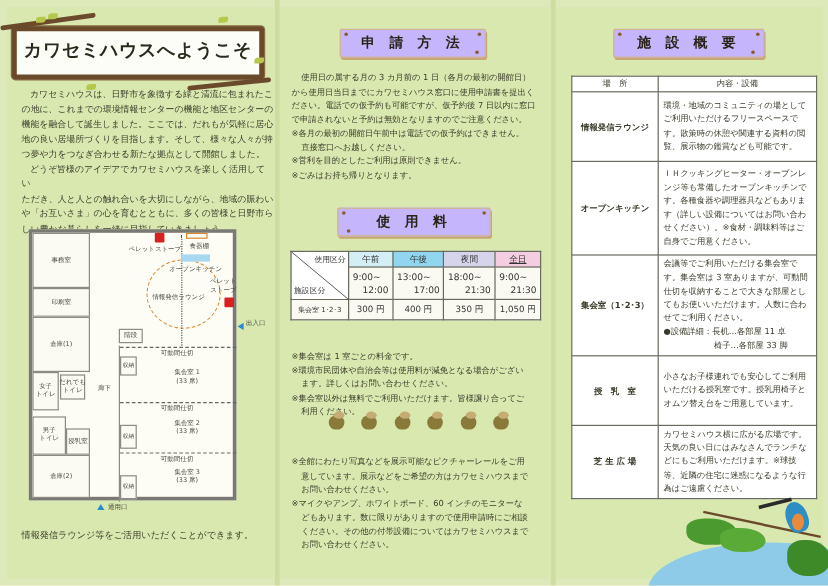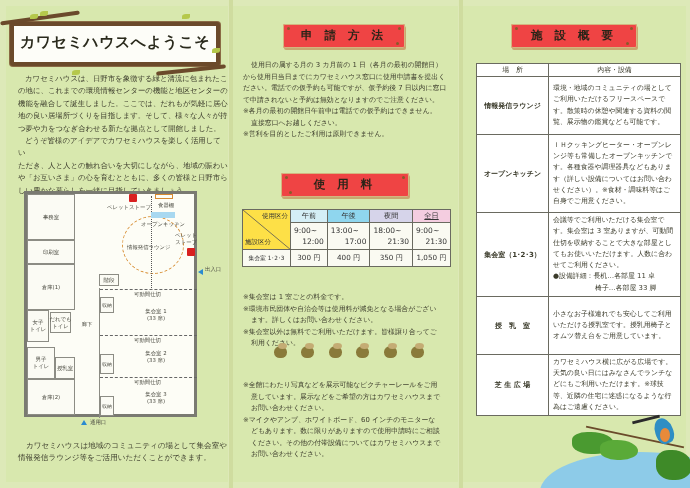--- a/index.html
+++ b/index.html
@@ -30,34 +30,34 @@
   .noborder { border: none; background: transparent; }
   .dash-h { position: absolute; height: 0; border-top: 1px dashed #666; }
   .dash-v { position: absolute; width: 0; border-left: 1px dotted #555; }
   .circle { position: absolute; border: 1.2px dashed #d89038; border-radius: 50%; }
   .stove { position: absolute; width: 8px; height: 8px; background: #d82020; border-radius: 1px; }
   .small-lbl { position: absolute; font-size: 5.4px; color: #4a4a40; white-space: nowrap; }
   .cupboard { position: absolute; border: 1px solid #d88a30; }
   .sink { position: absolute; background: #a8d8f0; }
 
   
-  .board { position: absolute; height: 24px; background: #ef4444; border-radius: 2px;
+  .board { position: absolute; height: 24px; background: #c4b5fd; border-radius: 2px;
     box-shadow: 1px 2px 0 #c8a870, inset 0 0 0 1px #d4b57f; }
   .board-text { position: absolute; left: 0; right: 0; top: 4px; text-align: center; font-weight: bold; font-size: 11.5px; color: #2a2418; letter-spacing: 4px; }
   .nail { position: absolute; width: 3px; height: 3px; background: #8a5a2a; border-radius: 50%; }
 
   
   table { border-collapse: collapse; }
   .fee { position: absolute; left: 242px; top: 209px; width: 209px; font-size: 7.2px; }
   .fee td { border: 1px solid #6a6a60; text-align: center; color: #333; background: #fafaf2; }
   .fee .h1 { background: #d4eef6; }
   .fee .h2 { background: #8fd6ee; }
   .fee .h3 { background: #d6d4ea; }
   .fee .h4 { background: #f4cde0; text-decoration: underline; }
-  .fee .diag { position: relative; width: 48px; height: 40px; background: #fde047; }
+  .fee .diag { position: relative; width: 48px; height: 40px; background: #ffffff; }
   .fee .diag .tl { position: absolute; right: 2px; top: 2px; font-size: 6.5px; }
   .fee .diag .bl { position: absolute; left: 2px; bottom: 2px; font-size: 6.5px; text-align: center; }
   .fee .diag svg { position: absolute; left: 0; top: 0; }
   .fee .time { text-align: left; padding: 2px 3px; line-height: 11px; font-size: 7.5px; }
   .fee .time span { display: block; }
   .fee .time .t2 { text-align: right; }
 
   .notes { position: absolute; font-size: 6.9px; line-height: 11.5px; color: #3c3c2c; }
   .notes .n { padding-left: 8px; text-indent: -8px; }
 
@@ -166,38 +166,38 @@
     <div class="small-lbl" style="left:148px;top:38px;white-space:pre;text-align:right;line-height:6.5px">ペレット
 ストーブ</div>
     <div class="stove" style="left:160px;top:54px"></div>
   </div>
   <div style="position:absolute;left:198px;top:269px;width:0;height:0;border-top:3px solid transparent;border-bottom:3px solid transparent;border-right:5px solid #2a8ad0"></div>
   <div class="small-lbl" style="left:205px;top:266px">出入口</div>
   <div style="position:absolute;left:81px;top:420px;width:0;height:0;border-left:3px solid transparent;border-right:3px solid transparent;border-bottom:5px solid #2a8ad0"></div>
   <div class="small-lbl" style="left:90px;top:419px">通用口</div>
 
   <div class="para" style="left:18px;top:440px;width:210px;font-size:7.6px">
-    <div style="text-indent:8px">カワセミハウスは地域のコミュニティの場として集会室や</div>
     <div>情報発信ラウンジ等をご活用いただくことができます。</div>
   </div>
 
   <div class="board" style="left:283px;top:24px;width:122px">
     <div class="nail" style="left:4px;top:3px"></div>
     <div class="nail" style="right:4px;top:3px"></div>
     <div class="nail" style="right:6px;bottom:3px"></div>
     <div class="board-text">申 請 方 法</div>
   </div>
   <div class="notes" style="left:243px;top:60px;width:215px;font-size:6.9px">
     <div style="text-indent:8px">使用日の属する月の 3 カ月前の 1 日（各月の最初の開館日）</div>
     <div>から使用日当日までにカワセミハウス窓口に使用申請書を提出く</div>
     <div>ださい。電話での仮予約も可能ですが、仮予約後 7 日以内に窓口</div>
     <div>で申請されないと予約は無効となりますのでご注意ください。</div>
     <div class="n" style="white-space:pre-line">※各月の最初の開館日午前中は電話での仮予約はできません。
 直接窓口へお越しください。</div>
     <div class="n">※営利を目的としたご利用は原則できません。</div>
+    <div class="n">※ごみはお持ち帰りとなります。</div>
   </div>
 
   <div class="board" style="left:281px;top:173px;width:128px">
     <div class="nail" style="left:4px;top:3px"></div>
     <div class="nail" style="right:4px;top:3px"></div>
     <div class="nail" style="left:8px;bottom:3px"></div>
     <div class="board-text">使 用 料</div>
   </div>
 
   <table class="fee">

